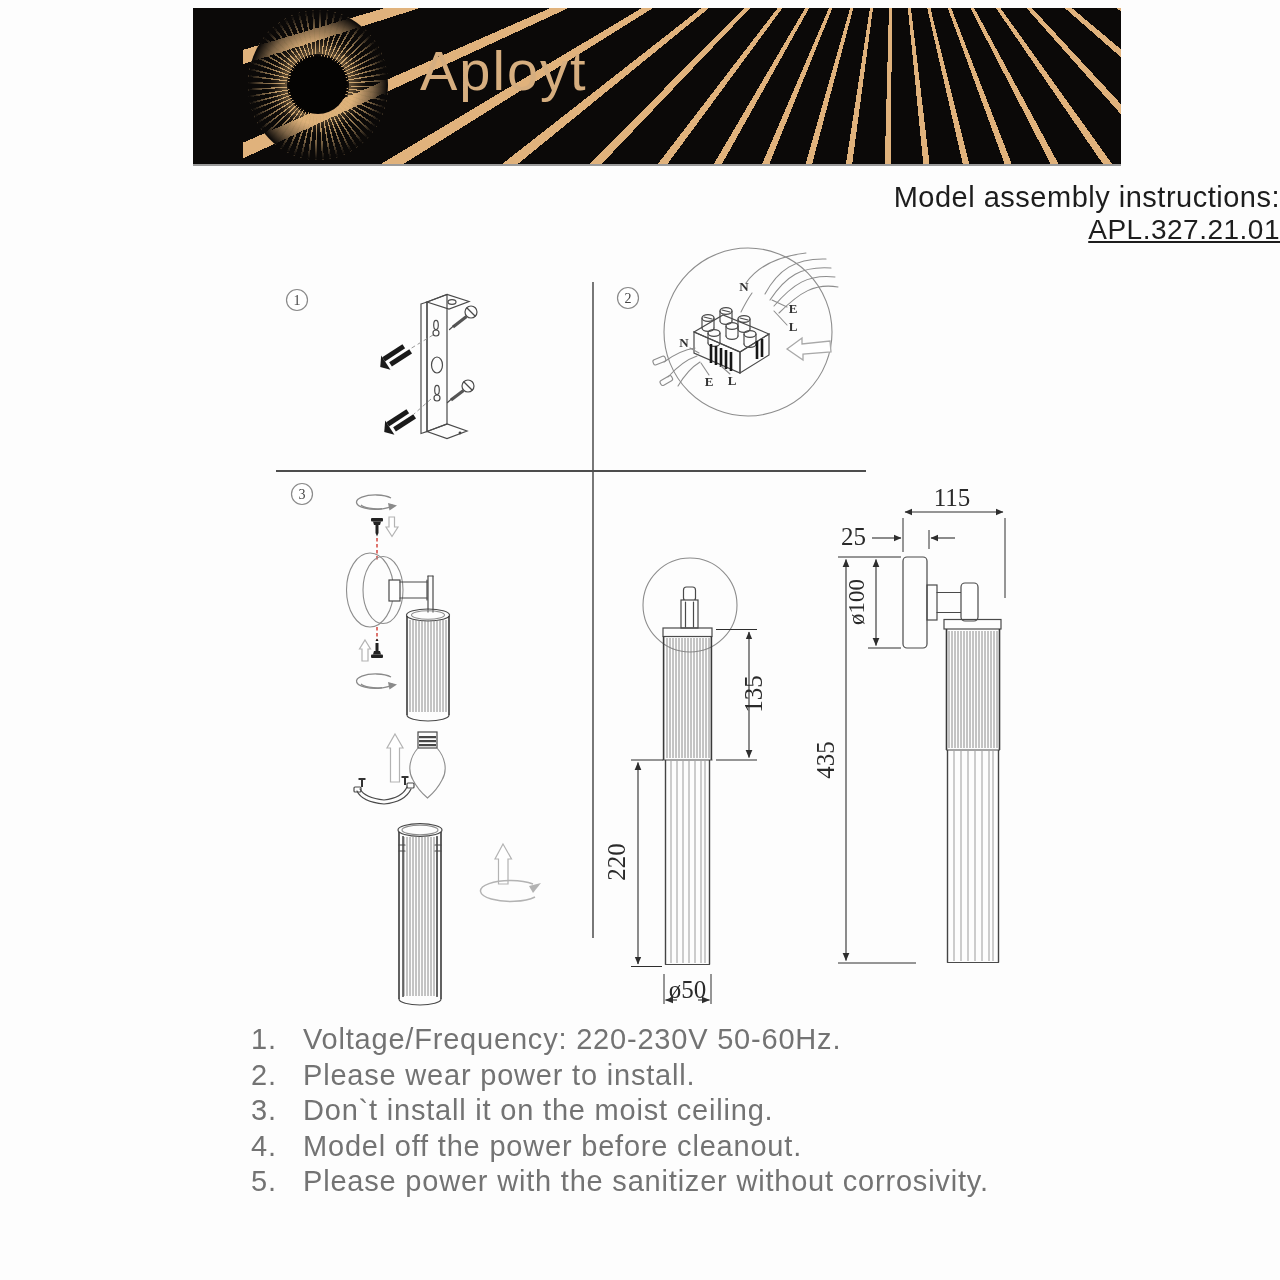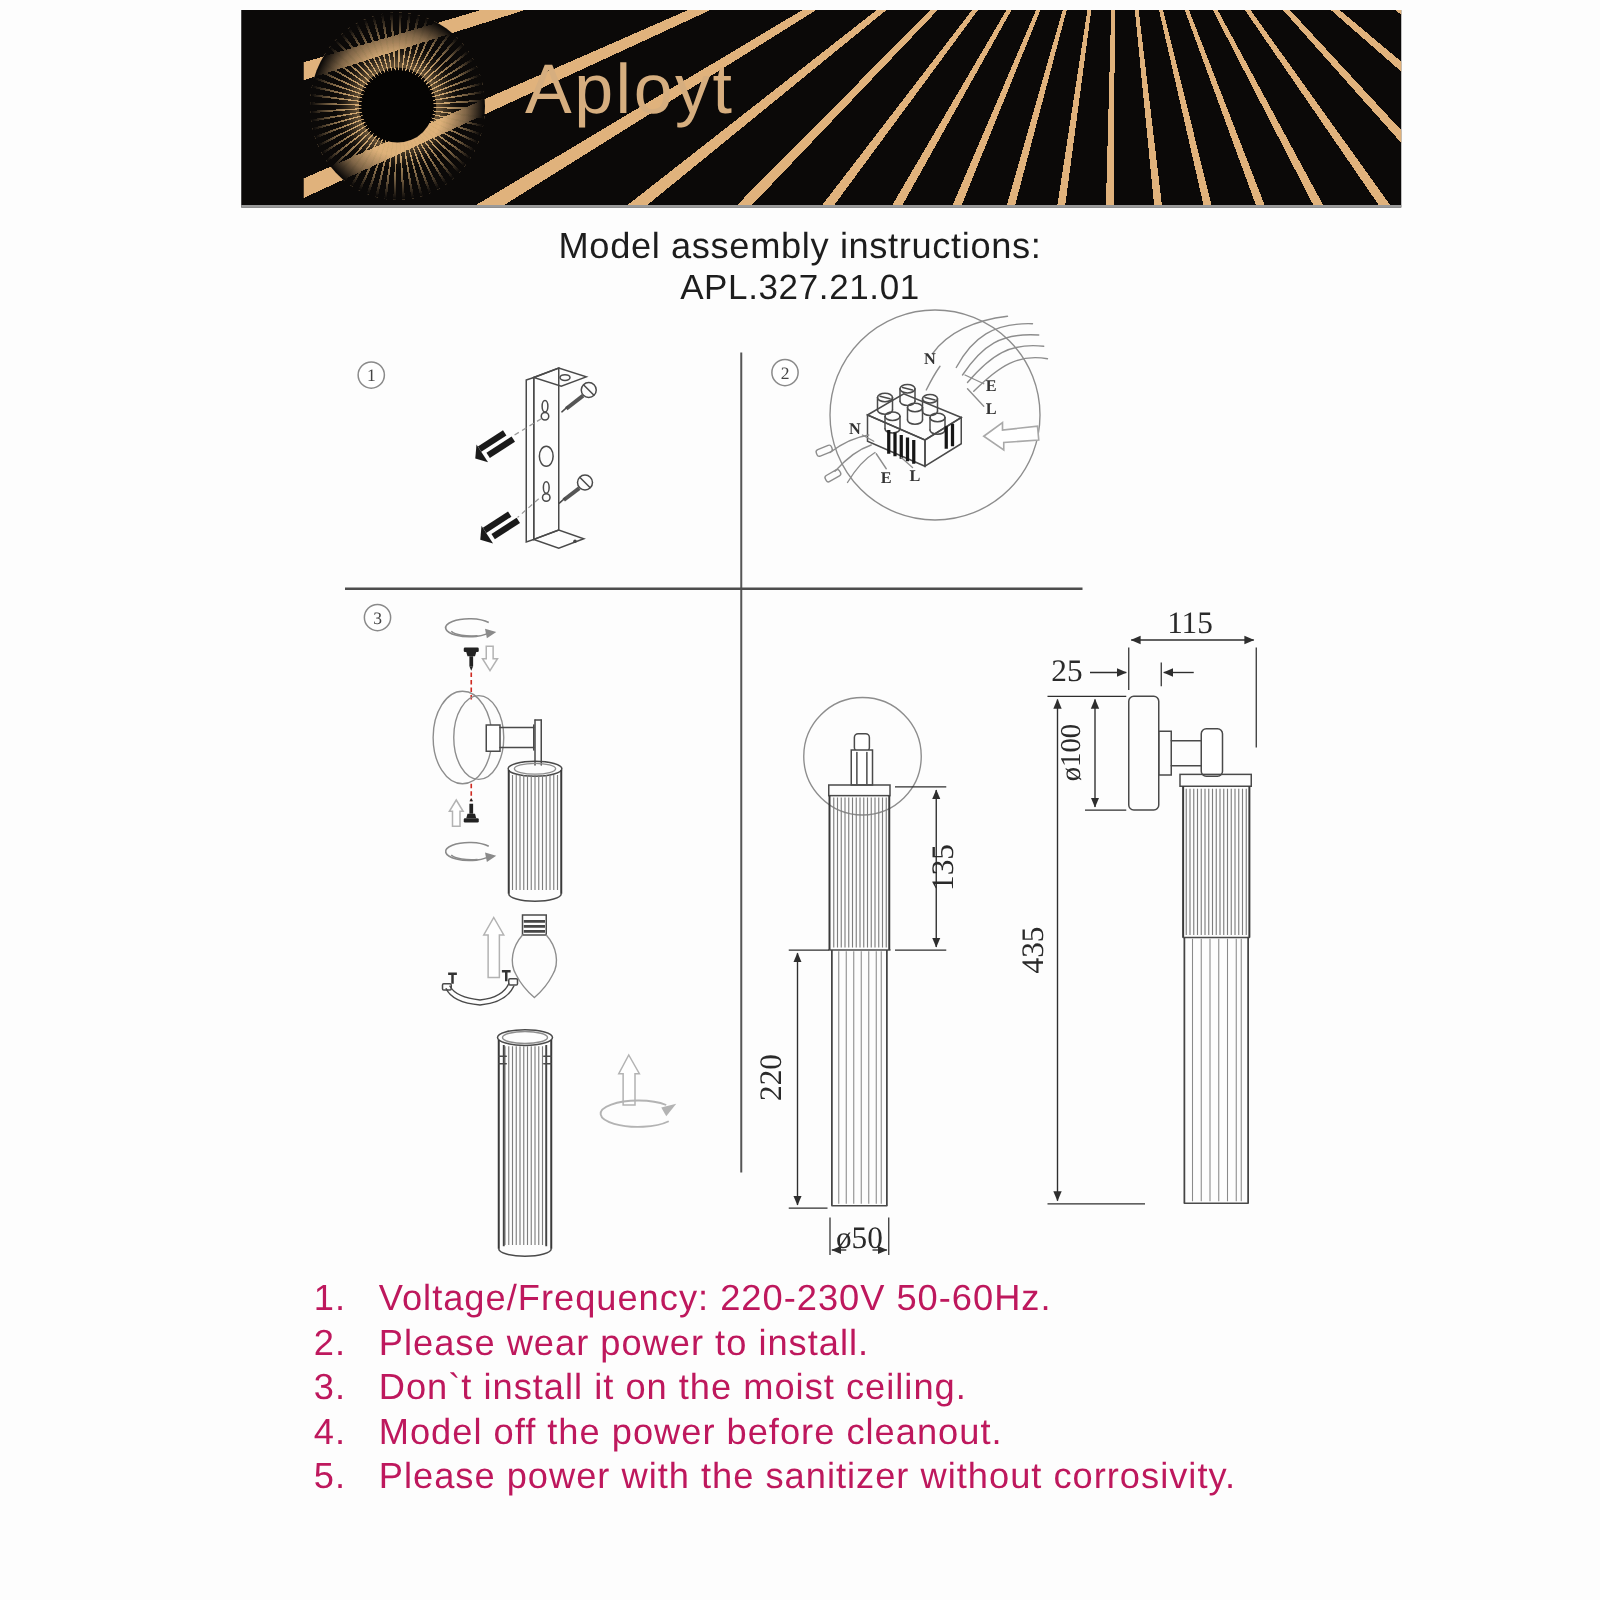--- a/index.html
+++ b/index.html
@@ -12,40 +12,40 @@
       background:repeating-conic-gradient(from 1deg,rgba(214,173,118,.95) 0deg 1.6deg,rgba(11,9,8,0) 1.6deg 5.625deg);}
   .burst-fade{position:absolute;left:55px;top:2px;width:140px;height:150px;border-radius:50%;
       background:radial-gradient(closest-side,rgba(11,9,8,0) 0%,rgba(11,9,8,0) 52%,rgba(11,9,8,.45) 78%,#0b0908 99%);}
   .burst-ring{position:absolute;left:94px;top:46px;width:62px;height:62px;border-radius:50%;
       box-shadow:0 0 14px 7px rgba(219,176,119,.55);}
   .burst-core{position:absolute;left:96px;top:48px;width:58px;height:58px;border-radius:50%;background:#050403;}
   .brand{position:absolute;left:227px;top:30px;font-size:56px;letter-spacing:2px;color:#d6ae7f;}
   .corner-rays{position:absolute;left:50px;top:-800px;width:1300px;height:1300px;
       background:repeating-conic-gradient(from 130deg at 50% 50%,#e0b27c 0deg 1.15deg,rgba(11,9,8,0) 1.15deg 7.2deg);}
   
-  .title1,.title2{position:absolute;left:0;width:1280px;text-align:center;color:#1d1d1d;letter-spacing:.5px;}
+  .title1,.title2{position:absolute;left:0;width:1280px;text-align:right;color:#1d1d1d;letter-spacing:.5px;}
   .title1{top:181px;font-size:29px;}
-  .title2{top:214px;font-size:28px;}
+  .title2{top:214px;font-size:28px;text-decoration:underline;}
   
   .diagrams{position:absolute;left:0;top:0;width:1280px;height:1280px;}
   .ln{stroke:#4a4a4a;stroke-width:1.2;fill:none;stroke-linecap:round;}
   .lt{stroke:#8d8d8d;stroke-width:1.1;fill:none;stroke-linecap:round;}
   .rib{stroke:#7d7d7d;stroke-width:.9;fill:none;}
   .edge{stroke:#3a3a3a;stroke-width:1.6;fill:none;}
   .dash{stroke:#9a9a9a;stroke-width:1;stroke-dasharray:4 3;fill:none;}
   .reddash{stroke:#cf2b22;stroke-width:1.3;stroke-dasharray:3.5 2.5;fill:none;}
   .whitearrow{stroke:#b3b3b3;stroke-width:1.2;fill:#ffffff;}
   .dim{stroke:#2e2e2e;stroke-width:1.1;fill:none;}
   .ext{stroke:#2e2e2e;stroke-width:1;fill:none;}
   .dimtext{font-family:"Liberation Serif",serif;font-size:25px;fill:#2a2a2a;}
   .dimtext-s{font-family:"Liberation Serif",serif;font-size:23px;fill:#2a2a2a;}
   .stepnum{font-family:"Liberation Serif",serif;font-size:14px;fill:#444;text-anchor:middle;}
   .wlabel{font-family:"Liberation Serif",serif;font-size:13px;font-weight:bold;fill:#333;text-anchor:middle;}
   
-  .instructions{position:absolute;left:251px;top:1022px;color:#be185d;font-size:29px;
+  .instructions{position:absolute;left:251px;top:1022px;color:#737373;font-size:29px;
                 letter-spacing:.8px;}
   .item{height:35.5px;line-height:35.5px;white-space:nowrap;}
   .item .num{display:inline-block;width:52px;}
 </style>
 </head>
 <body>
 
 <div class="page">
 
   <div class="banner">

